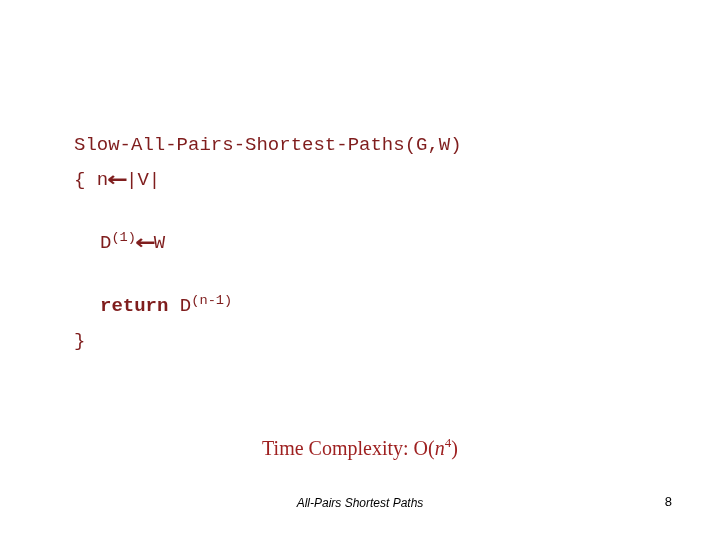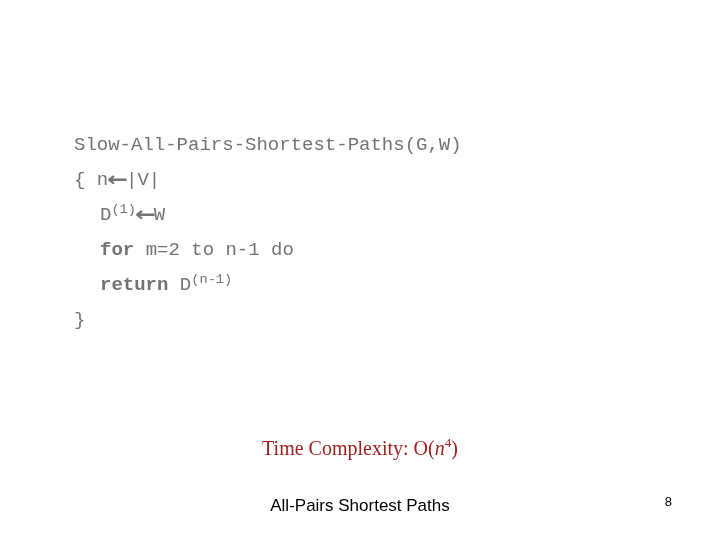--- a/index.html
+++ b/index.html
@@ -18,28 +18,28 @@
 
   
   .code-block {
     position: absolute;
     left: 74px;
     top: 128px;
     width: 600px;
     font-family: "Liberation Mono", "DejaVu Sans Mono", monospace;
     font-size: 19px;
     line-height: 35px;
-    color: #737373;
+    color: #7f1d1d;
     white-space: nowrap;
   }
   .code-line {
     height: 35px;
     display: block;
   }
-  .indent-1 { padding-left: 26px; }
+  .indent-1 { padding-left: 26px; margin-top: 28px; }
   .indent-2 { padding-left: 48px; }
 
   .kw {
     font-weight: bold;
   }
 
   
   .arrow {
     font-family: "DejaVu Sans", sans-serif;
     font-weight: bold;
@@ -78,22 +78,23 @@
   }
 
   
   .footer-title {
     position: absolute;
     left: 0;
     right: 0;
     top: 496px;
     text-align: center;
     font-family: "Liberation Sans", sans-serif;
-    font-size: 17px;
+    font-size: 12px;
     color: #000000;
+    font-style: italic;
   }
   .page-number {
     position: absolute;
     right: 48px;
     top: 494px;
     font-family: "Liberation Sans", sans-serif;
     font-size: 13px;
     color: #000000;
   }
 </style>
@@ -101,21 +102,20 @@
 <body>
 
 <div class="code-block">
 
   <span class="code-line"><span>Slow-All-Pairs-Shortest-Paths(G,W)</span></span>
 
   <span class="code-line"><span>{ n</span><span class="arrow">←</span><span>|V|</span></span>
 
   <span class="code-line indent-1"><span>D</span><sup>(1)</sup><span class="arrow">←</span><span>W</span></span>
 
-  <span class="code-line indent-1"><span class="kw">for</span><span>&nbsp;</span><span>m=2 to n-1 do</span></span>
 
 
   <span class="code-line indent-1"><span class="kw">return</span><span>&nbsp;</span><span>D</span><sup>(n-1)</sup></span>
 
   <span class="code-line"><span>}</span></span>
 
 </div>
 
 <div class="complexity"><span>Time Complexity: O(</span><span class="var">n</span><sup>4</sup><span>)</span></div>
 

